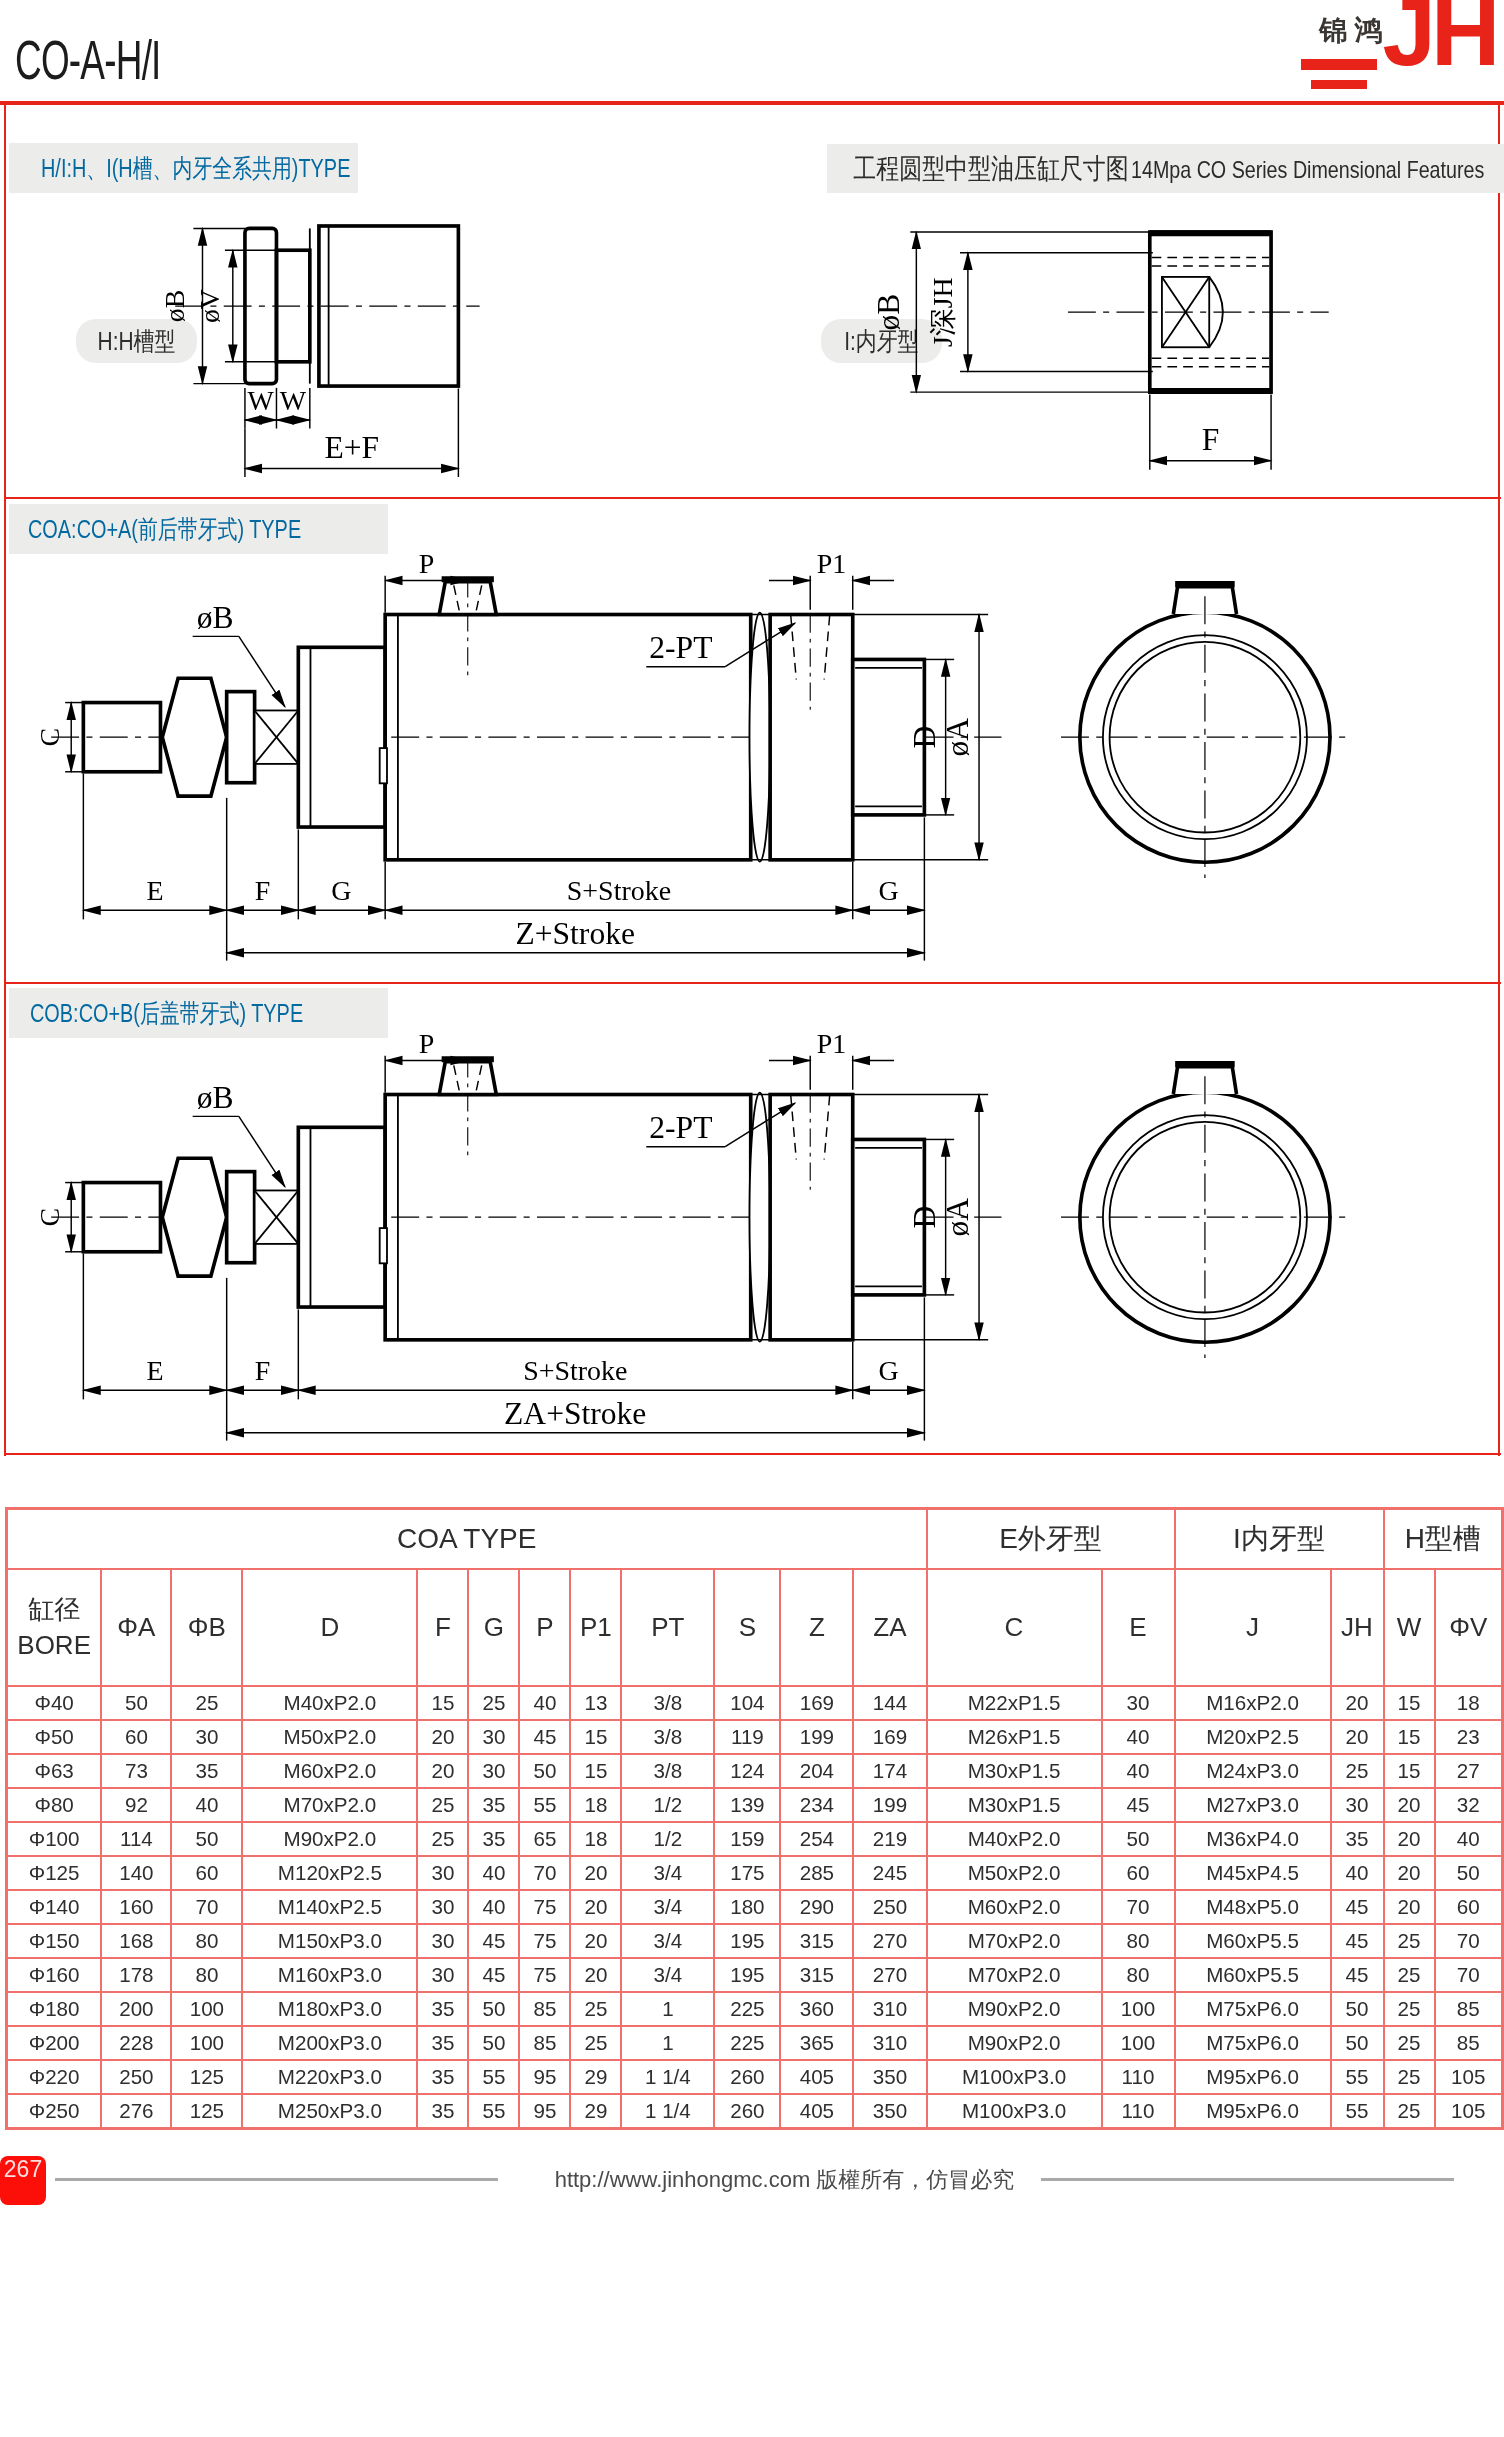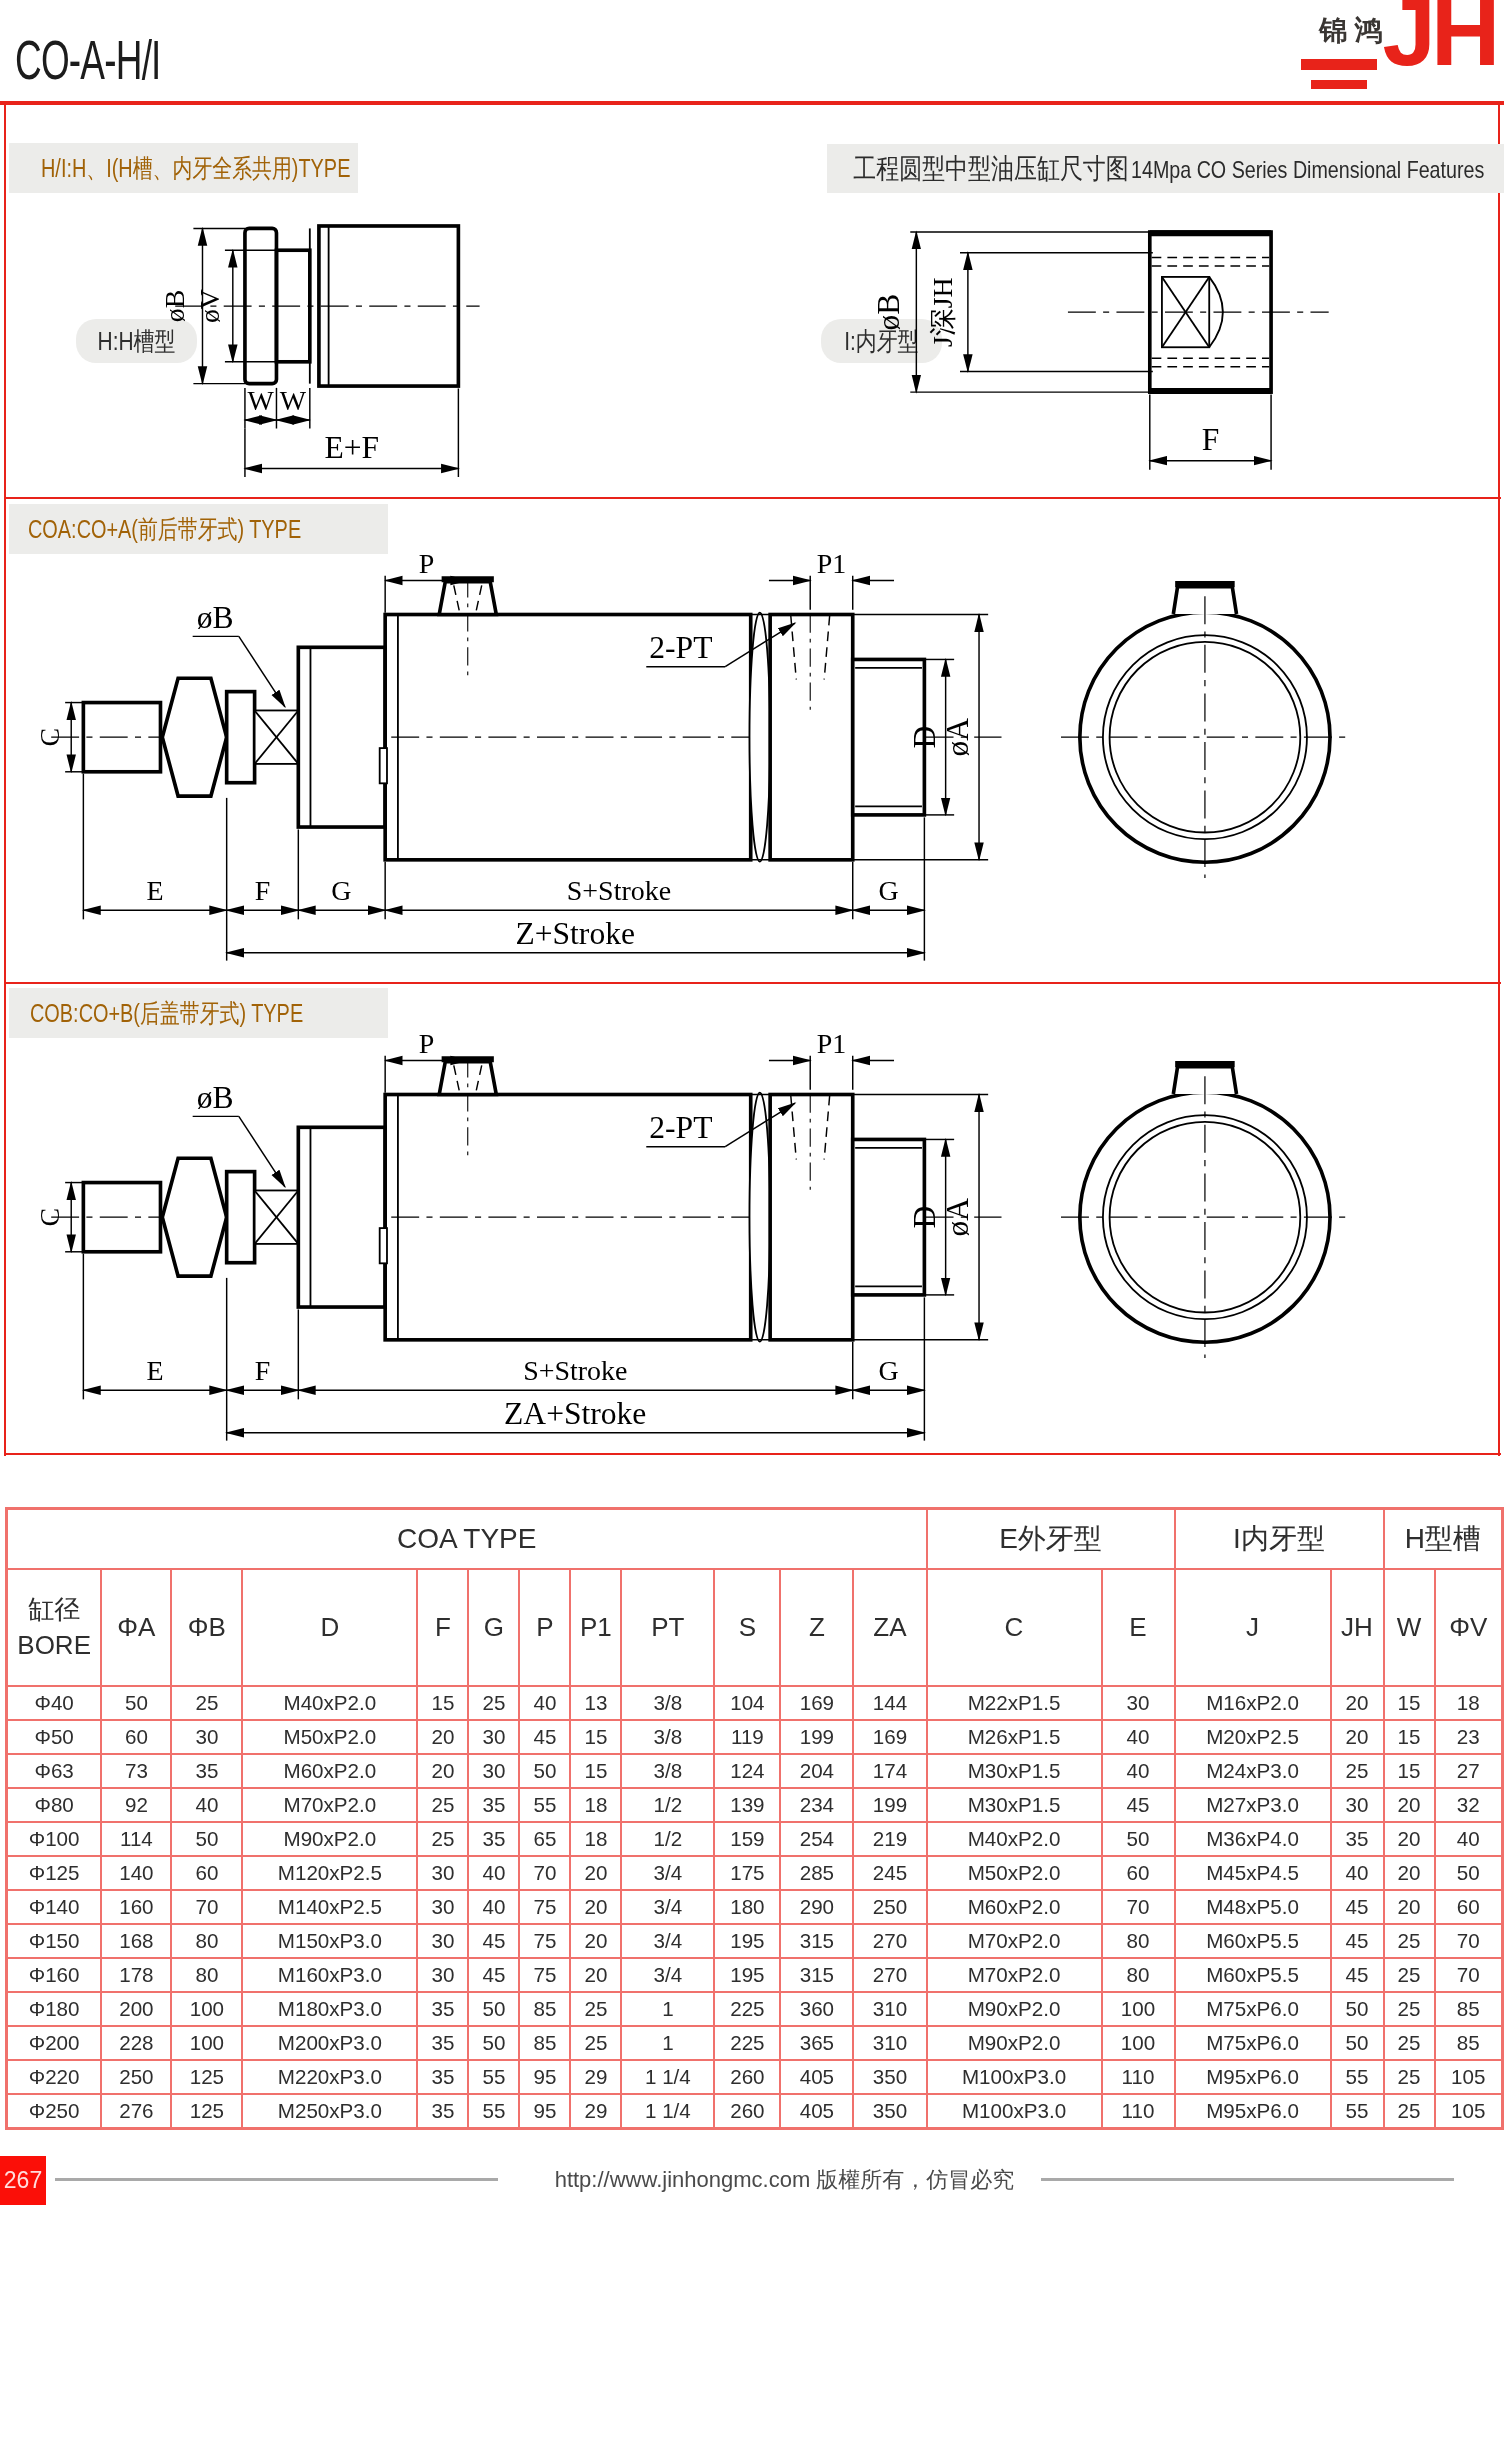--- a/index.html
+++ b/index.html
@@ -13,21 +13,21 @@
   .title{position:absolute;left:15px;top:27px;margin:0;font-size:56px;font-weight:400;
          color:#1c1c1c;letter-spacing:-1.2px;}
   .title .cond{transform:scaleX(0.66);}
   
   .logo{position:absolute;right:9.7px;top:2.4px;width:194px;height:96px;}
   .logo .cn{position:absolute;left:18px;top:9.7px;font-size:28px;font-weight:bold;color:#3a3633;letter-spacing:7.3px;}
   .logo .jh{position:absolute;right:0;top:-18px;font-size:96px;font-weight:900;color:#e8231a;
             line-height:96px;letter-spacing:-4.9px;font-family:"Liberation Sans",sans-serif;}
   .logo .bar1{position:absolute;left:0;top:57px;width:76px;height:11px;background:#e8231a;}
   .logo .bar2{position:absolute;left:9.7px;top:78px;width:56px;height:9px;background:#e8231a;}
-  .secheader{font-size:25.5px;color:#a16207;padding-left:32px;}
+  .secheader{font-size:25.5px;color:#0369a1;padding-left:32px;}
   .subtit-cn{font-size:28px;color:#2b2b2b;}
   .subtit-en{font-size:24px;color:#2b2b2b;}
   .diaglabel{font-size:25.5px;color:#2e2e2e;justify-content:center;border-radius:20px;}
   .diag{position:absolute;}
   
   svg text{font-family:"Liberation Serif",serif;fill:#000;}
   .ol{fill:none;stroke:#000;stroke-width:6;}
   .ol2{fill:none;stroke:#000;stroke-width:3;}
   .olx{fill:none;stroke:#000;stroke-width:10;}
   .wfill{fill:#fff;}
@@ -43,21 +43,21 @@
   .spec th,.spec td{border:2.4px solid #f0716c;text-align:center;vertical-align:middle;
                     font-weight:normal;color:#2e2e2e;padding:0;overflow:hidden;}
   .spec tr.grp th{height:58px;font-size:28px;}
   .spec tr.hdr th{height:115px;font-size:26px;}
   .spec td{height:32px;font-size:20.6px;}
   .borecell div{line-height:1.35;}
   
   .footer-text{position:absolute;top:2165px;left:0;width:100%;text-align:center;
                font-size:22px;color:#4a4a4a;padding-left:32px;}
   .pagenum{position:absolute;left:0;top:2156px;width:46px;height:49px;background:#fb0f08;
-           color:#ffdddd;font-size:23px;display:flex;align-items:center;justify-content:center;}
+           color:#ffdddd;font-size:23px;display:flex;justify-content:center;border-radius:8px;}
 </style>
 </head>
 <body>
 
 <div class="page">
 
   <h1 class="title"><span class="cond">CO-A-H/I</span></h1>
   <div class="logo">
     <div class="cn">锦鸿</div>
     <div class="bar1"></div>

